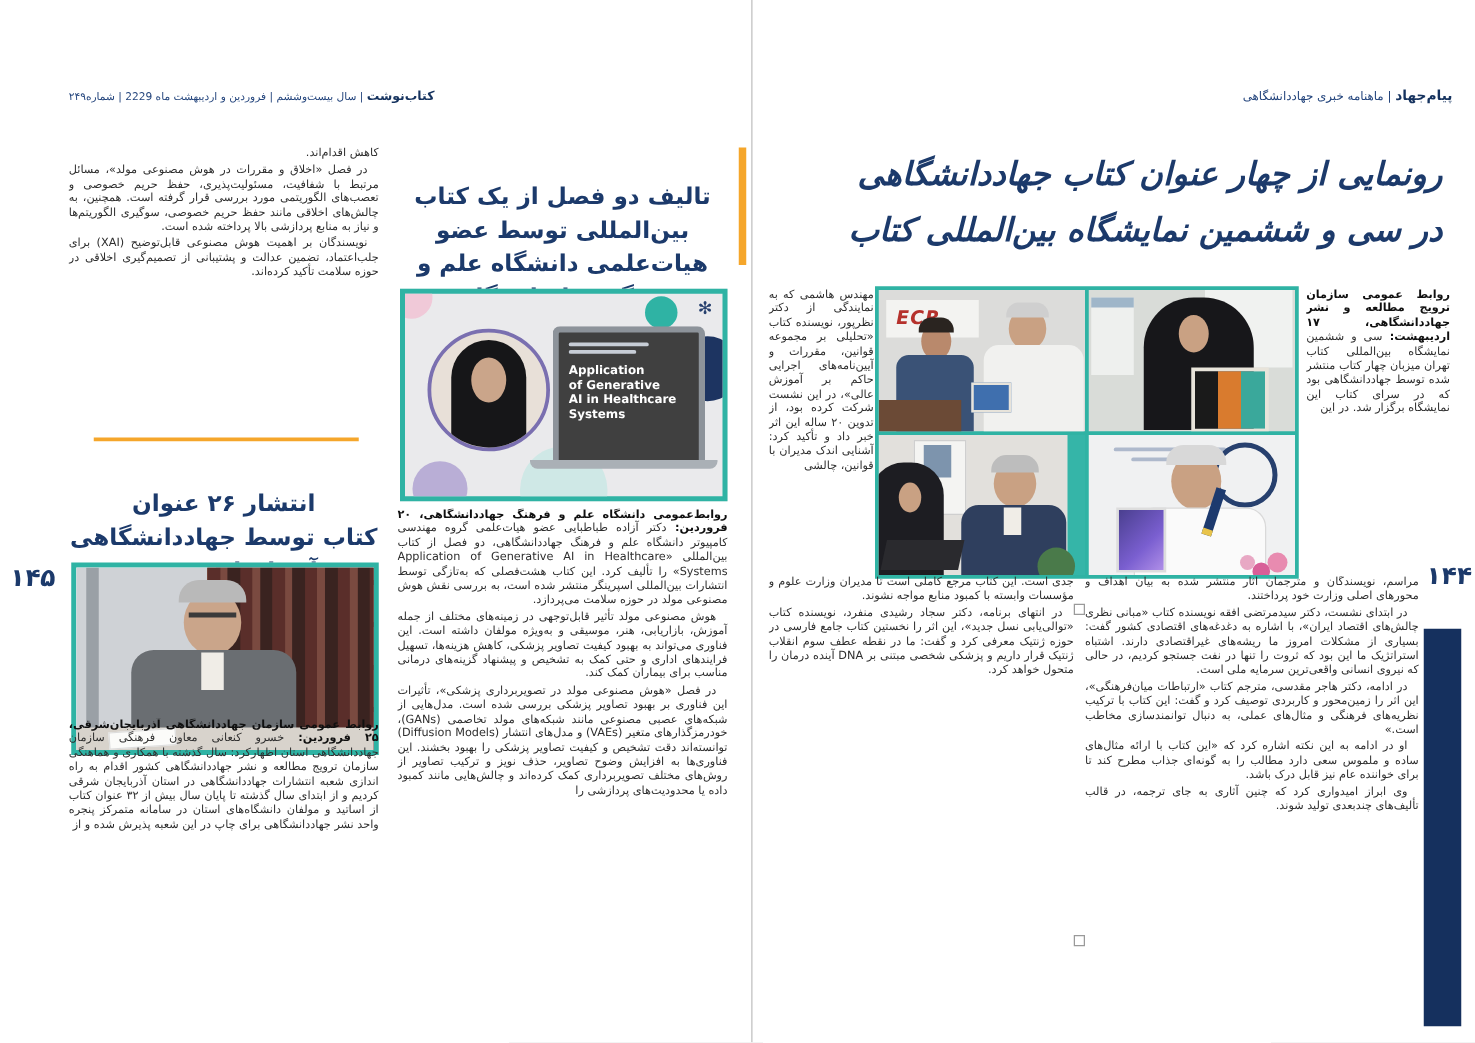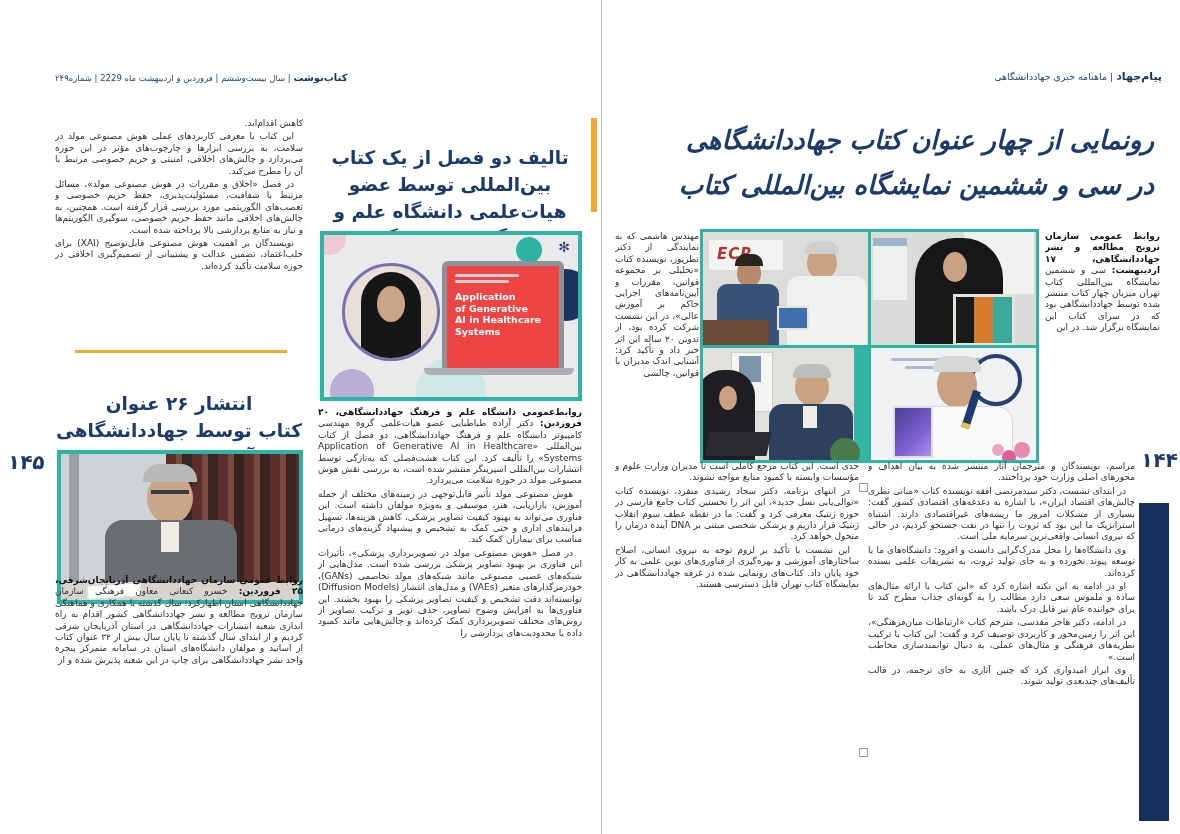--- a/index.html
+++ b/index.html
@@ -30,21 +30,21 @@
   .rule-orange{background:#f5a62b;}
   .colmark{width:7px;height:7px;border:1px solid #9a9a9a;background:#fff;}
   
   .frame{border:4px solid #2fb3a4;background:#fff;overflow:hidden;}
   .photogrid{background:#2fb3a4;padding:3px;display:grid;
              grid-template-columns:1fr 1fr;grid-template-rows:1fr 1fr;gap:3px;}
   .ph{position:relative;overflow:hidden;}
   
   .card{background:#eaeaec;position:relative;}
   .circle{border-radius:50%;}
-  .laptop-screen{background:#ef4444;border:5px solid #8d939a;border-bottom:none;
+  .laptop-screen{background:#404040;border:5px solid #8d939a;border-bottom:none;
                  border-radius:6px 6px 0 0;}
   .screen-title{color:#fff;font-weight:bold;font-size:9.5px;line-height:11.5px;
                 white-space:pre-line;text-align:left;}
   .tinybar{background:#c7cdd6;height:3px;border-radius:2px;}
   .ecr{font-weight:bold;font-style:italic;font-size:15px;color:#b5312c;letter-spacing:1px;}
 </style>
 </head>
 <body>
 
 <div id="canvas">
@@ -123,29 +123,27 @@
     </p>
   </div>
 
   <div class="abs col" style="left:615px;top:231px;width:84px;height:228px;">
     <p class="cont">مهندس هاشمی که به نمایندگی از دکتر نظرپور، نویسنده کتاب «تحلیلی بر مجموعه قوانین، مقررات و آیین‌نامه‌های اجرایی حاکم بر آموزش عالی»، در این نشست شرکت کرده بود، از تدوین ۲۰ ساله این اثر خبر داد و تأکید کرد: آشنایی اندک مدیران با قوانین، چالشی</p>
   </div>
 
   <div class="abs col" style="left:615px;top:461px;width:244px;height:356px;">
     <p class="cont">جدی است. این کتاب مرجع کاملی است تا مدیران وزارت علوم و مؤسسات وابسته با کمبود منابع مواجه نشوند.</p>
     <p>در انتهای برنامه، دکتر سجاد رشیدی منفرد، نویسنده کتاب «توالی‌یابی نسل جدید»، این اثر را نخستین کتاب جامع فارسی در حوزه ژنتیک معرفی کرد و گفت: ما در نقطه عطف سوم انقلاب ژنتیک قرار داریم و پزشکی شخصی مبتنی بر DNA آینده درمان را متحول خواهد کرد.</p>
-    <p>این نشست با تأکید بر لزوم توجه به نیروی انسانی، اصلاح ساختارهای آموزشی و بهره‌گیری از فناوری‌های نوین علمی به کار خود پایان داد. کتاب‌های رونمایی شده در غرفه جهاددانشگاهی در نمایشگاه کتاب تهران قابل دسترسی هستند.</p>
   </div>
 
   <div class="abs col" style="left:868px;top:461px;width:267px;height:356px;">
     <p class="cont">مراسم، نویسندگان و مترجمان آثار منتشر شده به بیان اهداف و محورهای اصلی وزارت خود پرداختند.</p>
     <p>در ابتدای نشست، دکتر سیدمرتضی افقه نویسنده کتاب «مبانی نظری چالش‌های اقتصاد ایران»، با اشاره به دغدغه‌های اقتصادی کشور گفت: بسیاری از مشکلات امروز ما ریشه‌های غیراقتصادی دارند. اشتباه استراتژیک ما این بود که ثروت را تنها در نفت جستجو کردیم، در حالی که نیروی انسانی واقعی‌ترین سرمایه ملی است.</p>
-    <p>وی دانشگاه‌ها را محل مدرک‌گرایی دانست و افزود: دانشگاه‌های ما با توسعه پیوند نخورده و به جای تولید ثروت، به تشریفات علمی بسنده کرده‌اند.</p>
+    <p>در ادامه، دکتر هاجر مقدسی، مترجم کتاب «ارتباطات میان‌فرهنگی»، این اثر را زمین‌محور و کاربردی توصیف کرد و گفت: این کتاب با ترکیب نظریه‌های فرهنگی و مثال‌های عملی، به دنبال توانمندسازی مخاطب است.»</p>
     <p>او در ادامه به این نکته اشاره کرد که «این کتاب با ارائه مثال‌های ساده و ملموس سعی دارد مطالب را به گونه‌ای جذاب مطرح کند تا برای خواننده عام نیز قابل درک باشد.</p>
-    <p>در ادامه، دکتر هاجر مقدسی، مترجم کتاب «ارتباطات میان‌فرهنگی»، این اثر را زمین‌محور و کاربردی توصیف کرد و گفت: این کتاب با ترکیب نظریه‌های فرهنگی و مثال‌های عملی، به دنبال توانمندسازی مخاطب است.»</p>
     <p>وی ابراز امیدواری کرد که چنین آثاری به جای ترجمه، در قالب تألیف‌های چندبعدی تولید شوند.</p>
   </div>
 
   <div class="abs colmark" style="left:859px;top:483px;"></div>
   <div class="abs colmark" style="left:859px;top:748px;"></div>
 
   <div class="abs folio" style="left:1141px;top:448px;">۱۴۴</div>
   <div class="abs edgebar" style="left:1139px;top:503px;width:30px;height:318px;"></div>
 
   <div class="abs pg-header" style="left:55px;top:72px;font-size:8.5px;">
@@ -188,21 +186,20 @@
     <p class="cont">
       <span class="lead">روابط‌عمومی دانشگاه علم و فرهنگ جهاددانشگاهی، ۲۰ فروردین: </span>
       <span>دکتر آزاده طباطبایی عضو هیات‌علمی گروه مهندسی کامپیوتر دانشگاه علم و فرهنگ جهاددانشگاهی، دو فصل از کتاب بین‌المللی «Application of Generative AI in Healthcare Systems» را تألیف کرد. این کتاب هشت‌فصلی که به‌تازگی توسط انتشارات بین‌المللی اسپرینگر منتشر شده است، به بررسی نقش هوش مصنوعی مولد در حوزه سلامت می‌پردازد.</span>
     </p>
     <p>هوش مصنوعی مولد تأثیر قابل‌توجهی در زمینه‌های مختلف از جمله آموزش، بازاریابی، هنر، موسیقی و به‌ویژه مولفان داشته است. این فناوری می‌تواند به بهبود کیفیت تصاویر پزشکی، کاهش هزینه‌ها، تسهیل فرایندهای اداری و حتی کمک به تشخیص و پیشنهاد گزینه‌های درمانی مناسب برای بیماران کمک کند.</p>
     <p>در فصل «هوش مصنوعی مولد در تصویربرداری پزشکی»، تأثیرات این فناوری بر بهبود تصاویر پزشکی بررسی شده است. مدل‌هایی از شبکه‌های عصبی مصنوعی مانند شبکه‌های مولد تخاصمی (GANs)، خودرمزگذارهای متغیر (VAEs) و مدل‌های انتشار (Diffusion Models) توانسته‌اند دقت تشخیص و کیفیت تصاویر پزشکی را بهبود بخشند. این فناوری‌ها به افزایش وضوح تصاویر، حذف نویز و ترکیب تصاویر از روش‌های مختلف تصویربرداری کمک کرده‌اند و چالش‌هایی مانند کمبود داده یا محدودیت‌های پردازشی را</p>
   </div>
 
   <div class="abs col" style="left:55px;top:118px;width:248px;height:226px;">
     <p class="cont">کاهش اقدام‌اند.</p>
-    <p>این کتاب با معرفی کاربردهای عملی هوش مصنوعی مولد در سلامت، به بررسی ابزارها و چارچوب‌های مؤثر در این حوزه می‌پردازد و چالش‌های اخلاقی، امنیتی و حریم خصوصی مرتبط با آن را مطرح می‌کند.</p>
     <p>در فصل «اخلاق و مقررات در هوش مصنوعی مولد»، مسائل مرتبط با شفافیت، مسئولیت‌پذیری، حفظ حریم خصوصی و تعصب‌های الگوریتمی مورد بررسی قرار گرفته است. همچنین، به چالش‌های اخلاقی مانند حفظ حریم خصوصی، سوگیری الگوریتم‌ها و نیاز به منابع پردازشی بالا پرداخته شده است.</p>
     <p>نویسندگان بر اهمیت هوش مصنوعی قابل‌توضیح (XAI) برای جلب‌اعتماد، تضمین عدالت و پشتیبانی از تصمیم‌گیری اخلاقی در حوزه سلامت تأکید کرده‌اند.</p>
   </div>
 
   <div class="abs rule-orange" style="left:75px;top:350px;width:212px;height:3px;"></div>
 
   <div class="abs h2" style="left:55px;top:362px;width:248px;">انتشار ۲۶ عنوان
 کتاب توسط جهاددانشگاهی
 آذربایجان شرقی</div>
 

